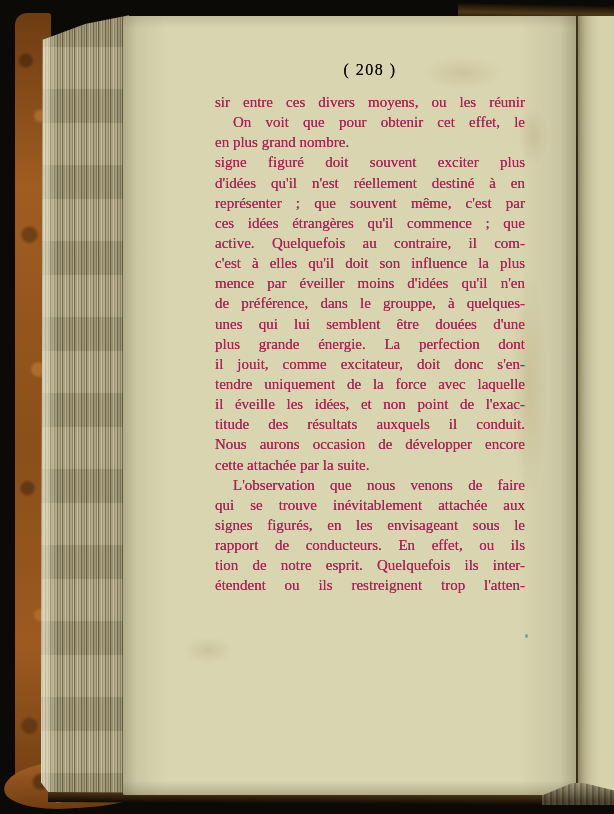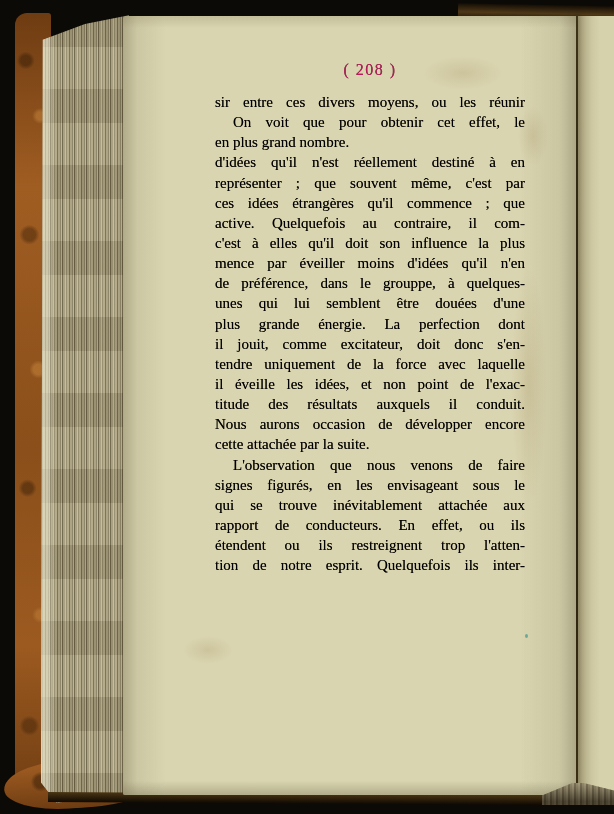--- a/index.html
+++ b/index.html
@@ -99,23 +99,23 @@
     background:radial-gradient(ellipse at center, rgba(140,105,55,.16), rgba(140,105,55,0) 70%);}
   .stain.s1{left:388px;top:250px;width:36px;height:240px;}
   .stain.s2{left:300px;top:40px;width:80px;height:34px;}
   .stain.s3{left:60px;top:620px;width:50px;height:28px;}
   .stain.s4{left:395px;top:90px;width:30px;height:60px;}
   .speck{position:absolute;left:402px;top:618px;width:3px;height:4px;border-radius:50%;background:#6fa896;}
   
   .header{
     position:absolute;left:92px;top:45px;width:310px;
     text-align:center;font-size:16px;letter-spacing:1.5px;
-    color:#be185d;text-shadow:0 0 .4px rgba(45,40,28,.8);
+    color:#000000;text-shadow:0 0 .4px rgba(45,40,28,.8);
   }
-  .text-col{position:absolute;left:92px;top:76px;width:310px;color:#000000;}
+  .text-col{position:absolute;left:92px;top:76px;width:310px;color:#be185d;}
   .line{
     height:20.15px;line-height:20.15px;font-size:15px;
     text-align:justify;text-align-last:justify;
     overflow:hidden;white-space:nowrap;
     text-shadow:0 0 .4px rgba(45,40,28,.75);
   }
   .line.noj{text-align-last:left;}
   .line.ind{padding-left:18px;}
 </style>
 </head>
@@ -136,38 +136,39 @@
     <div class="stain s2"></div>
     <div class="stain s3"></div>
     <div class="stain s4"></div>
     <div class="speck"></div>
 
     <div class="header">( 208 )</div>
     <div class="text-col">
         <div class="line">sir entre ces divers moyens, ou les réunir</div>
         <div class="line ind">On voit que pour obtenir cet effet, le</div>
         <div class="line noj">en plus grand nombre.</div>
+        <div class="line">signe figuré doit souvent exciter plus</div>
         <div class="line">d'idées qu'il n'est réellement destiné à en</div>
         <div class="line">représenter ; que souvent même, c'est par</div>
         <div class="line">ces idées étrangères qu'il commence ; que</div>
         <div class="line">active. Quelquefois au contraire, il com-</div>
         <div class="line">c'est à elles qu'il doit son influence la plus</div>
         <div class="line">mence par éveiller moins d'idées qu'il n'en</div>
         <div class="line">de préférence, dans le grouppe, à quelques-</div>
         <div class="line">unes qui lui semblent être douées d'une</div>
         <div class="line">plus grande énergie. La perfection dont</div>
         <div class="line">il jouit, comme excitateur, doit donc s'en-</div>
         <div class="line">tendre uniquement de la force avec laquelle</div>
         <div class="line">il éveille les idées, et non point de l'exac-</div>
         <div class="line">titude des résultats auxquels il conduit.</div>
         <div class="line">Nous aurons occasion de développer encore</div>
         <div class="line noj">cette attachée par la suite.</div>
         <div class="line ind">L'observation que nous venons de faire</div>
+        <div class="line">qui se trouve inévitablement attachée aux</div>
         <div class="line">signes figurés, en les envisageant sous le</div>
-        <div class="line">qui se trouve inévitablement attachée aux</div>
         <div class="line">rapport de conducteurs. En effet, ou ils</div>
+        <div class="line">tion de notre esprit. Quelquefois ils inter-</div>
         <div class="line">étendent ou ils restreignent trop l'atten-</div>
-        <div class="line">tion de notre esprit. Quelquefois ils inter-</div>
       </div>
   </div>
 
   <div class="corner-fan"></div>
 </div>
 
 </body></html>

